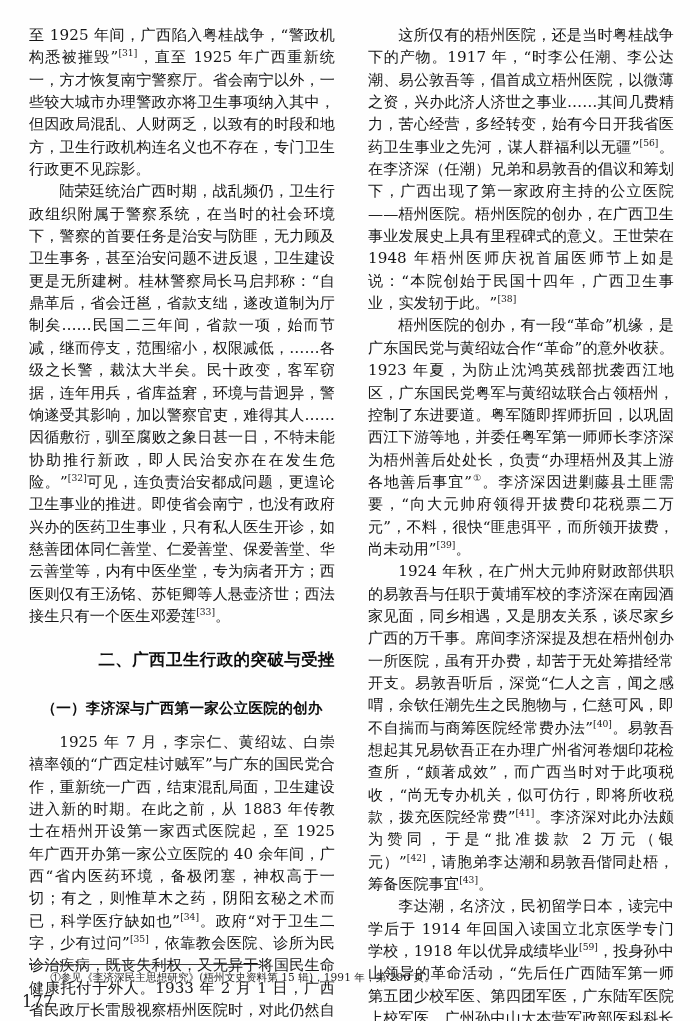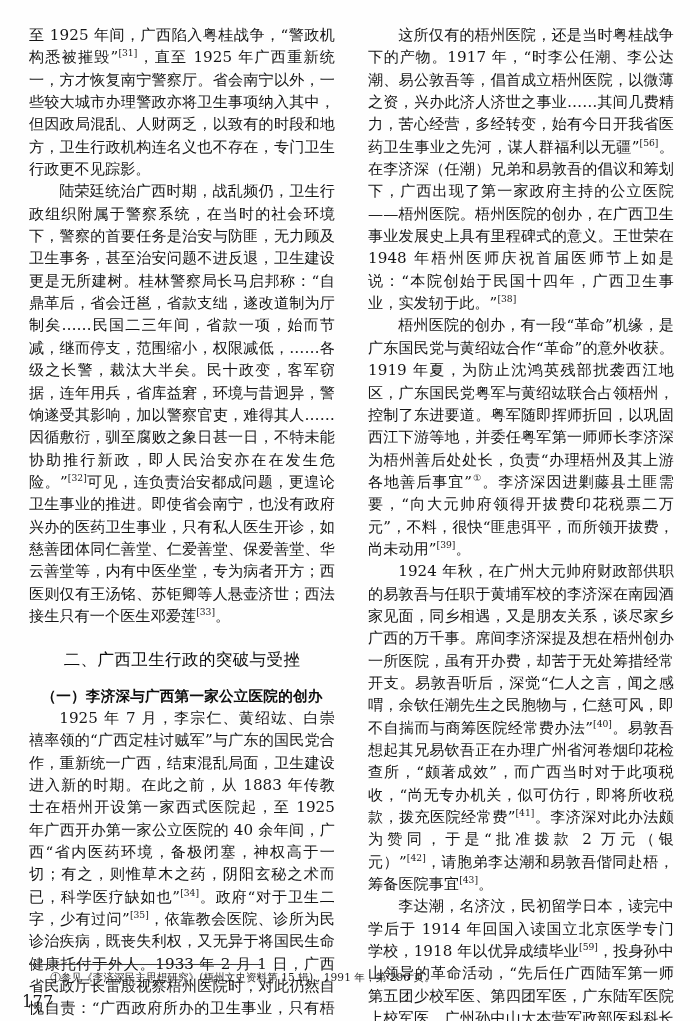--- a/index.html
+++ b/index.html
@@ -51,28 +51,28 @@
     vertical-align: super;
     line-height: 0;
     letter-spacing: 0;
   }
 
   
   h2.sec-title {
     margin: 0;
     font-family: "DejaVu Sans", "Liberation Sans", sans-serif;
     font-size: 16.5px;
-    font-weight: normal;
-    text-align: center;
+    font-weight: bold;
+    text-align: right;
     line-height: 22.35px;
     letter-spacing: 0.4px;
     color: #0d0d0d;
   }
   h3.sub-title {
-    margin: 0;
+    margin: 12px;
     font-family: "DejaVu Sans", "Liberation Sans", sans-serif;
     font-size: 14.6px;
     font-weight: bold;
     text-align: center;
     line-height: 22.35px;
     letter-spacing: 0.2px;
     color: #0d0d0d;
   }
   .gap-before { height: 22px; }
   .gap-small  { height: 13px; }
@@ -126,21 +126,21 @@
     <h3 class="sub-title">（一）李济深与广西第一家公立医院的创办</h3>
 
     <p><span>1925 年 7 月，李宗仁、黄绍竑、白崇禧率领的“广西定桂讨贼军”与广东的国民党合作，重新统一广西，结束混乱局面，卫生建设进入新的时期。在此之前，从 1883 年传教士在梧州开设第一家西式医院起，至 1925 年广西开办第一家公立医院的 40 余年间，广西“省内医药环境，备极闭塞，神权高于一切；有之，则惟草木之药，阴阳玄秘之术而已，科学医疗缺如也”</span><sup class="ref">[34]</sup><span>。政府“对于卫生二字，少有过问”</span><sup class="ref">[35]</sup><span>，依靠教会医院、诊所为民诊治疾病，既丧失利权，又无异于将国民生命健康托付于外人。1933 年 2 月 1 日，广西省民政厅长雷殷视察梧州医院时，对此仍然自愧自责：“广西政府所办的卫生事业，只有梧州医院一所，以前的医院，多为基督教所办，是不管我广西民族之健康，完全倚赖外人来保障，岂不是很惭愧吗？”</span></p>
 
   </div>
 
   <div class="col col-right">
 
     <p><span>这所仅有的梧州医院，还是当时粤桂战争下的产物。1917 年，“时李公任潮、李公达潮、易公敦吾等，倡首成立梧州医院，以微薄之资，兴办此济人济世之事业……其间几费精力，苦心经营，多经转变，始有今日开我省医药卫生事业之先河，谋人群福利以无疆”</span><sup class="ref">[56]</sup><span>。在李济深（任潮）兄弟和易敦吾的倡议和筹划下，广西出现了第一家政府主持的公立医院——梧州医院。梧州医院的创办，在广西卫生事业发展史上具有里程碑式的意义。王世荣在 1948 年梧州医师庆祝首届医师节上如是说：“本院创始于民国十四年，广西卫生事业，实发轫于此。”</span><sup class="ref">[38]</sup></p>
 
-    <p><span>梧州医院的创办，有一段“革命”机缘，是广东国民党与黄绍竑合作“革命”的意外收获。1919 年夏，为防止沈鸿英残部扰袭西江地区，广东国民党粤军与黄绍竑联合占领梧州，控制了东进要道。粤军随即挥师折回，以巩固西江下游等地，并委任粤军第一师师长李济深为梧州善后处处长，负责“办理梧州及其上游各地善后事宜”</span><sup class="ref">①</sup><span>。李济深因进剿藤县土匪需要，“向大元帅府领得开拔费印花税票二万元”，不料，很快“匪患弭平，而所领开拔费，尚未动用”</span><sup class="ref">[39]</sup><span>。</span></p>
+    <p><span>梧州医院的创办，有一段“革命”机缘，是广东国民党与黄绍竑合作“革命”的意外收获。1923 年夏，为防止沈鸿英残部扰袭西江地区，广东国民党粤军与黄绍竑联合占领梧州，控制了东进要道。粤军随即挥师折回，以巩固西江下游等地，并委任粤军第一师师长李济深为梧州善后处处长，负责“办理梧州及其上游各地善后事宜”</span><sup class="ref">①</sup><span>。李济深因进剿藤县土匪需要，“向大元帅府领得开拔费印花税票二万元”，不料，很快“匪患弭平，而所领开拔费，尚未动用”</span><sup class="ref">[39]</sup><span>。</span></p>
 
     <p><span>1924 年秋，在广州大元帅府财政部供职的易敦吾与任职于黄埔军校的李济深在南园酒家见面，同乡相遇，又是朋友关系，谈尽家乡广西的万千事。席间李济深提及想在梧州创办一所医院，虽有开办费，却苦于无处筹措经常开支。易敦吾听后，深觉“仁人之言，闻之感喟，余钦任潮先生之民胞物与，仁慈可风，即不自揣而与商筹医院经常费办法”</span><sup class="ref">[40]</sup><span>。易敦吾想起其兄易钦吾正在办理广州省河卷烟印花检查所，“颇著成效”，而广西当时对于此项税收，“尚无专办机关，似可仿行，即将所收税款，拨充医院经常费”</span><sup class="ref">[41]</sup><span>。李济深对此办法颇为赞同，于是“批准拨款 2 万元（银元）”</span><sup class="ref">[42]</sup><span>，请胞弟李达潮和易敦吾偕同赴梧，筹备医院事宜</span><sup class="ref">[43]</sup><span>。</span></p>
 
     <p><span>李达潮，名济汶，民初留学日本，读完中学后于 1914 年回国入读国立北京医学专门学校，1918 年以优异成绩毕业</span><sup class="ref">[59]</sup><span>，投身孙中山领导的革命活动，“先后任广西陆军第一师第五团少校军医、第四团军医，广东陆军医院上校军医，广州孙中山大本营军政部医科科长兼卫生管理处处长”</span></p>
 
   </div>
 
   <div class="footnote-zone">
     <div class="footnote-rule"></div>
     <div class="footnote-text"><span>①</span><span>参见《李济深民主思想研究》(梧州文史资料第 15 辑)，1991 年，第 296 页。</span></div>

